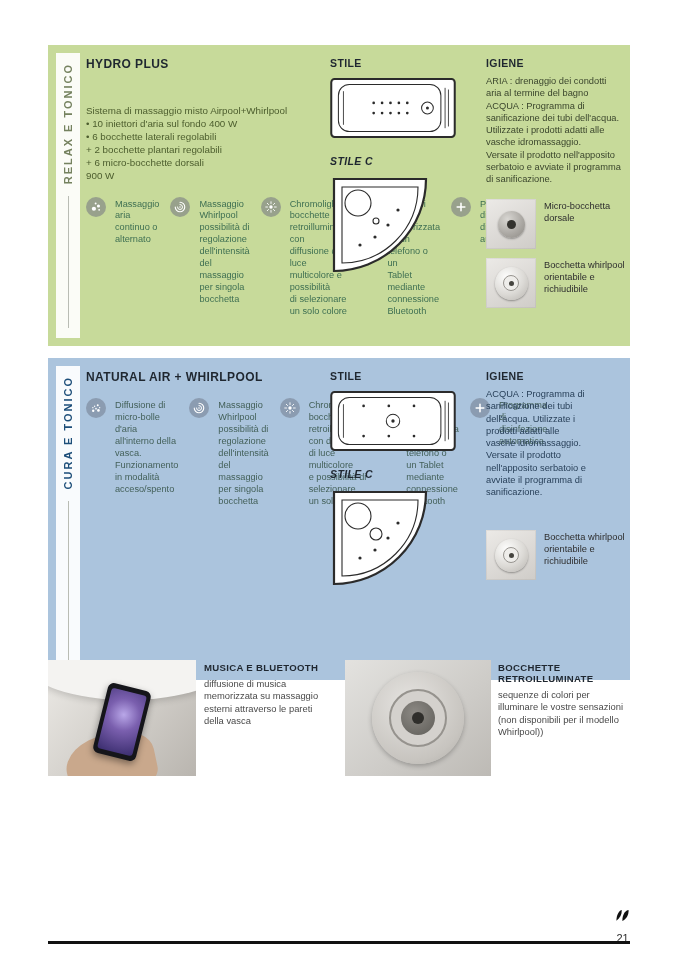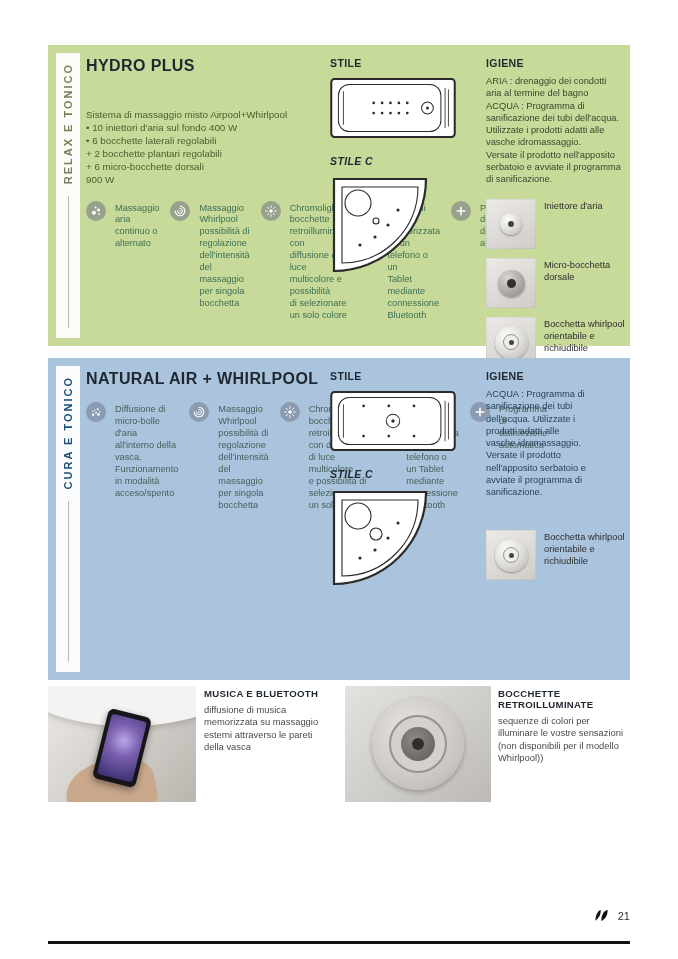--- a/index.html
+++ b/index.html
@@ -17,21 +17,21 @@
   .strip-text { writing-mode:vertical-rl; transform:rotate(180deg); font-weight:bold; font-size:11px; letter-spacing:2px; white-space:nowrap; }
   .panel.green .strip-text { color:#75825f; }
   .panel.blue  .strip-text { color:#1d4e79; }
   .strip-line { flex:1; width:1px; background:#b9bcb4; margin-top:12px; }
 
   .col { position:absolute; top:12px; }
   .col-main   { left:38px;  width:234px; }
   .col-stile  { left:282px; width:152px; }
   .col-igiene { left:438px; width:140px; }
 
-  .product-title { font-size:16px; font-weight:bold; color:#1f2730; letter-spacing:.4px; margin-bottom:6px; }
+  .product-title { font-size:12px; font-weight:bold; color:#1f2730; letter-spacing:.4px; margin-bottom:6px; }
   .desc { font-size:9.8px; line-height:1.32; white-space:pre-line; }
   .panel.green .desc { color:#4d5e2e;margin-top:34px; }
   .panel.blue  .desc { color:#35485c; }
 
   .features { margin-top:14px; display:flex; flex-direction:row; gap:11px; }
   .feature { display:flex; gap:9px; align-items:flex-start; }
   .ficon { flex:0 0 20px; width:20px; height:20px; border-radius:50%; display:flex; align-items:center; justify-content:center; }
   .panel.green .ficon { background:#98a18c; }
   .panel.blue  .ficon { background:#8b9cb1; }
   .ftext { font-size:9.2px; line-height:1.3; white-space:pre-line; padding-top:2px; }
@@ -62,42 +62,42 @@
   .jet-a { width:22px; height:22px; } .jet-a .core { width:6px; height:6px; }
   .jet-b { width:27px; height:27px; background:radial-gradient(circle at 35% 30%, #d8d6d2, #a9a6a1 60%, #8d8a85); }
   .jet-b .core { width:9px; height:9px; background:#33322e; }
   .jet-c { width:33px; height:33px; } 
   .jet-c .ring { width:16px; height:16px; border-radius:50%; background:#eeedea; border:1px solid #97948f; display:flex; align-items:center; justify-content:center; }
   .jet-c .core { width:5px; height:5px; }
   .jet-d { width:27px; height:27px; background:radial-gradient(circle at 35% 30%, #e9e8e5, #c4c1bc 60%, #a5a29d); }
   .jet-d .core { width:8px; height:8px; background:#3c3b37; }
 
   
-  .bottom-row { position:absolute; left:48px; top:686px; width:582px; height:118px;padding-left:32px; }
+  .bottom-row { position:absolute; left:48px; top:660px; width:582px; height:118px;padding-left:32px; }
   .photo { position:absolute; top:0; height:116px; overflow:hidden; }
   .photo-phone { left:0; width:148px; background:linear-gradient(130deg,#eceae6 0%,#d6d3ce 45%,#b9b5af 100%); }
   .tub-edge { position:absolute; left:-20px; top:-30px; width:200px; height:70px; background:#f4f3f1; border-radius:0 0 50% 50%; box-shadow:0 3px 6px rgba(0,0,0,.15); }
   .hand { position:absolute; left:18px; bottom:-18px; width:90px; height:60px; background:#c9a械88c; background:#c9a88c; border-radius:50% 40% 30% 50%; transform:rotate(-12deg); }
   .phone { position:absolute; left:52px; top:26px; width:44px; height:72px; background:#15151a; border-radius:6px; transform:rotate(14deg); box-shadow:0 3px 7px rgba(0,0,0,.4); display:flex; align-items:center; justify-content:center; }
   .phone-screen { width:36px; height:62px; border-radius:3px; background:radial-gradient(circle at 50% 38%, #b9a7e8 0%, #7a5fae 38%, #3a2d6e 100%); }
   .text-block { position:absolute; top:2px; }
   .tb-musica { left:156px; width:138px; }
   .tb-bocchette { left:450px; width:132px; }
   .tb-title { font-size:9.6px; font-weight:bold; color:#1f2730; letter-spacing:.3px; margin-bottom:5px; }
   .tb-text { font-size:9.4px; line-height:1.32; color:#4a4a4a; white-space:pre-line; }
   .photo-speaker { left:297px; width:146px; background:linear-gradient(140deg,#e3e2df 0%,#cdcbc7 60%,#bdbab5 100%);
                    display:flex; align-items:center; justify-content:center; }
   .spk-1 { width:92px; height:92px; border-radius:50%; background:radial-gradient(circle at 40% 35%, #e6e4e1, #c7c4bf 70%, #aeaba6); box-shadow:0 2px 5px rgba(0,0,0,.25); display:flex; align-items:center; justify-content:center; }
   .spk-2 { width:58px; height:58px; border-radius:50%; border:2px solid #96938e; background:#d4d1cd; display:flex; align-items:center; justify-content:center; }
   .spk-3 { width:34px; height:34px; border-radius:50%; background:radial-gradient(circle at 40% 35%, #8c8984, #5f5d58); display:flex; align-items:center; justify-content:center; }
   .spk-4 { width:12px; height:12px; border-radius:50%; background:#2f2e2b; }
 
   
   .footer-line { position:absolute; left:48px; right:48px; top:941px; height:2.5px; background:#121212; }
-  .footer-meta { position:absolute; right:48px; top:908px; display:flex; align-items:center; gap:9px; }
+  .footer-meta { position:absolute; right:48px; top:908px; display:flex; align-items:center; gap:9px;flex-direction:column; }
   .page-number { font-size:11px; color:#2e2e2e; }
 </style>
 </head>
 <body>
 
 <div id="page">
 
   <section class="panel green">
     <div class="strip">
       <span class="strip-text">RELAX E TONICO</span>
@@ -220,28 +220,20 @@
 ACQUA : Programma di
 sanificazione dei tubi dell'acqua.
 Utilizzate i prodotti adatti alle
 vasche idromassaggio.
 Versate il prodotto nell'apposito
 serbatoio e avviate il programma
 di sanificazione.</p>
       <div class="items">
         <div class="item">
           <div class="thumb">
-              <div class="jet jet-a">
-                <div class="core"></div>
-              </div>
-            </div>
-          <span class="item-label">Iniettore d'aria</span>
-        </div>
-        <div class="item">
-          <div class="thumb">
               <div class="jet jet-b">
                 <div class="core"></div>
               </div>
             </div>
           <span class="item-label">Micro-bocchetta dorsale</span>
         </div>
         <div class="item">
           <div class="thumb">
               <div class="jet jet-c">
                 <div class="ring">

